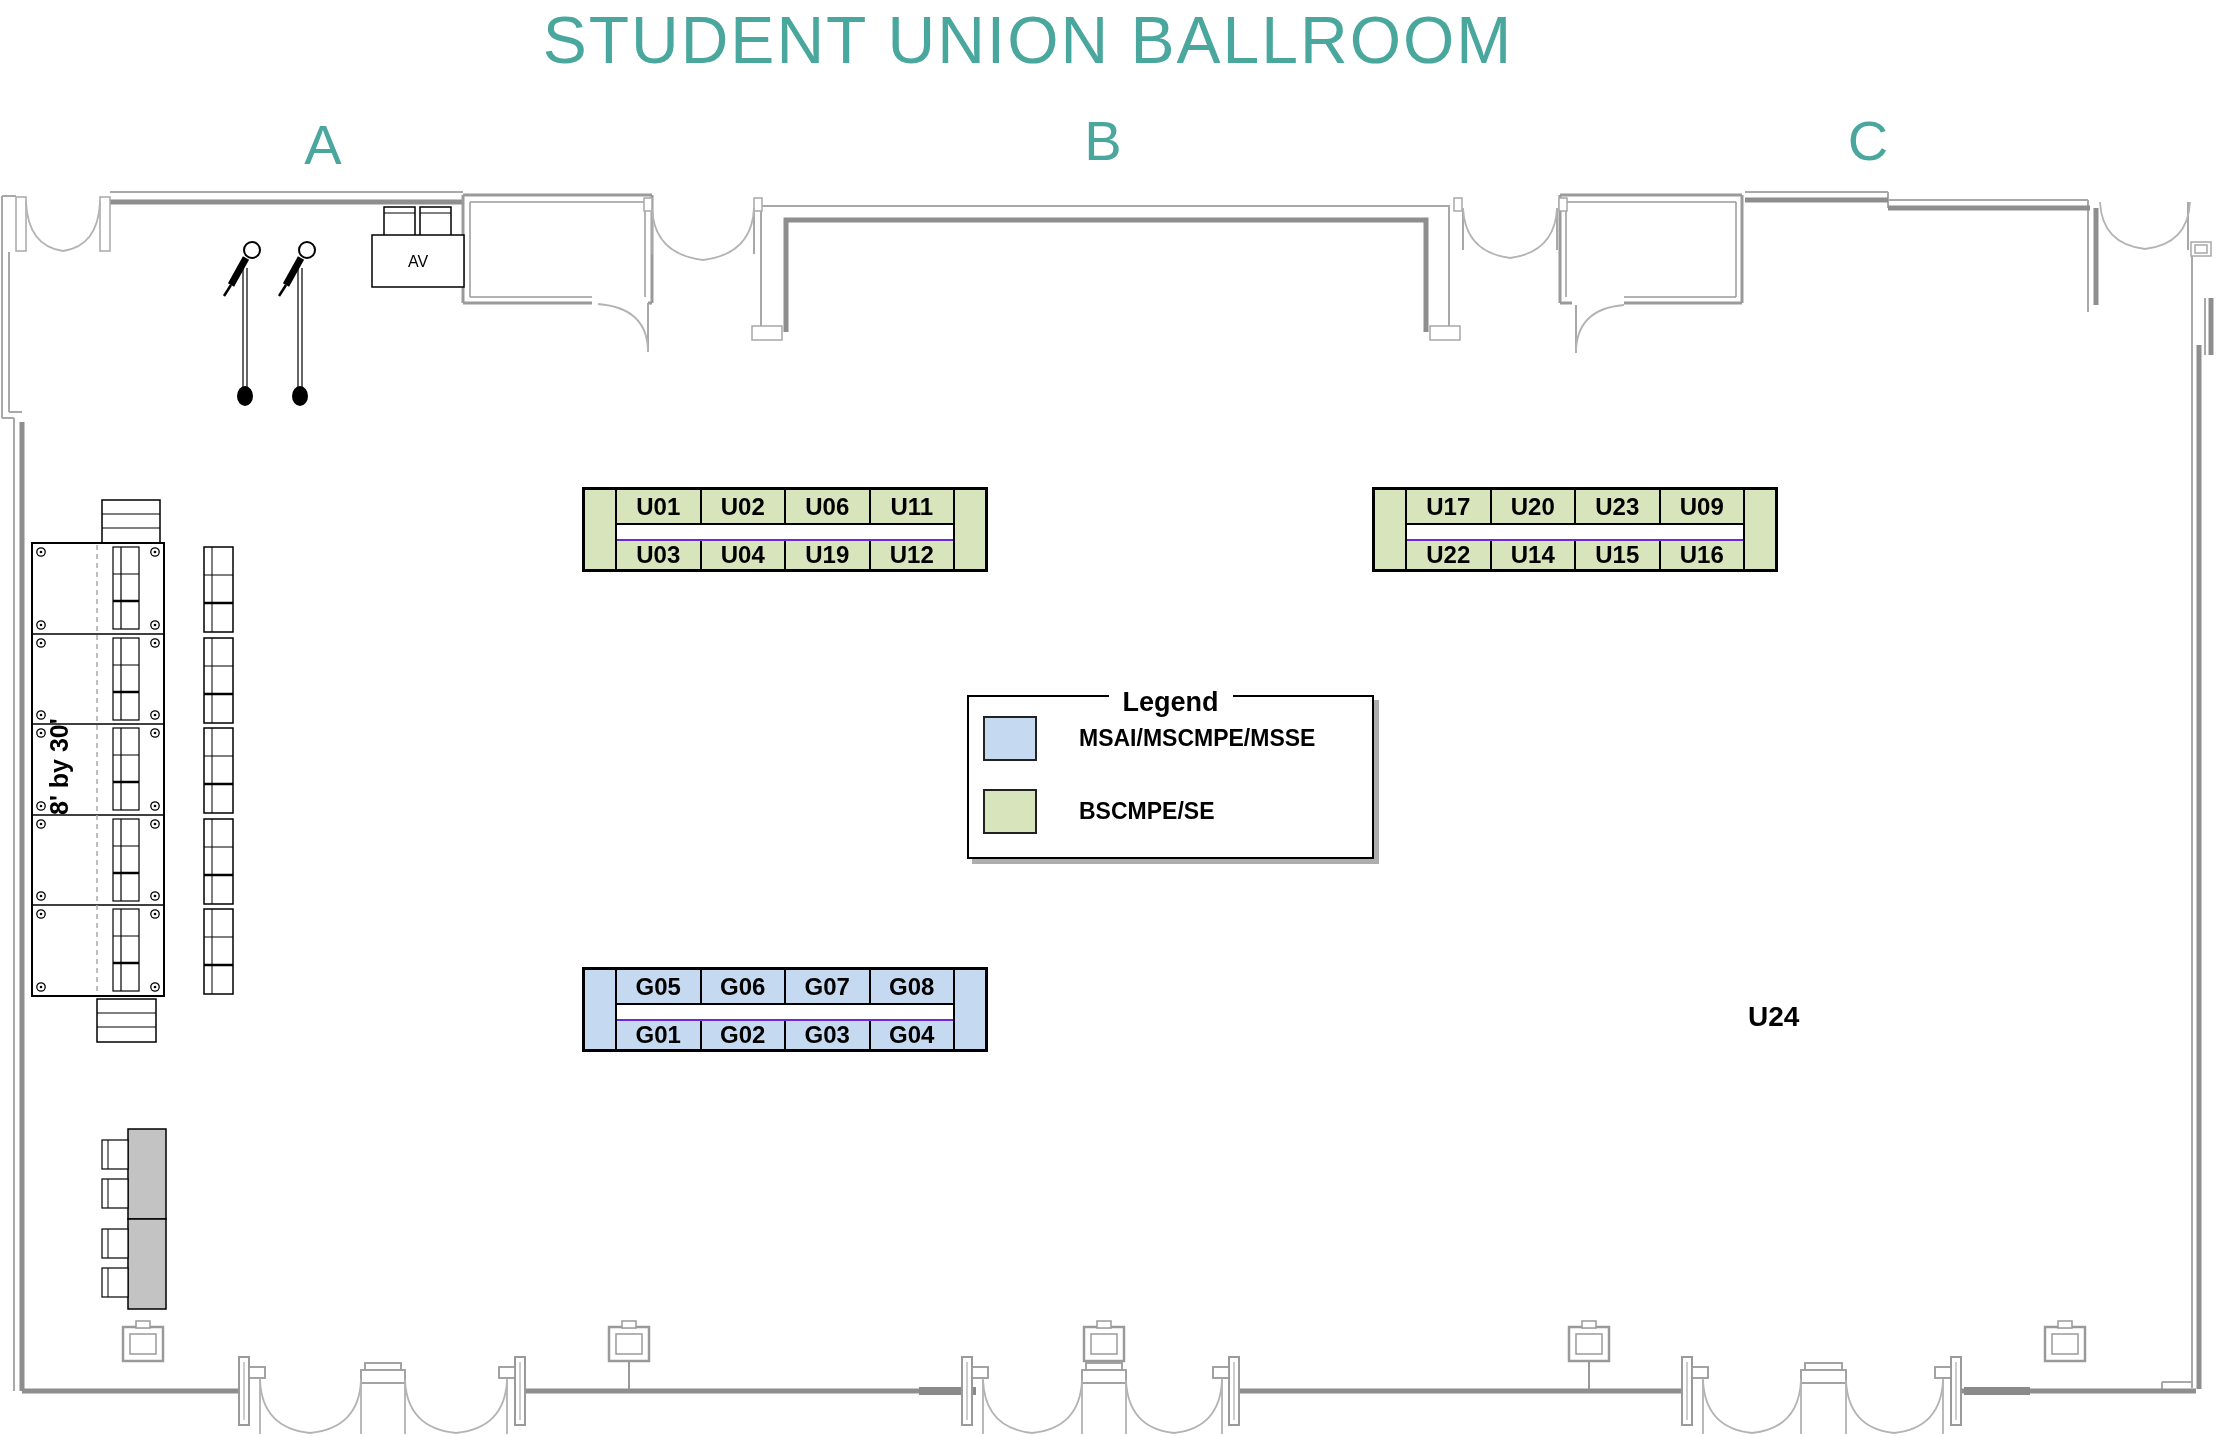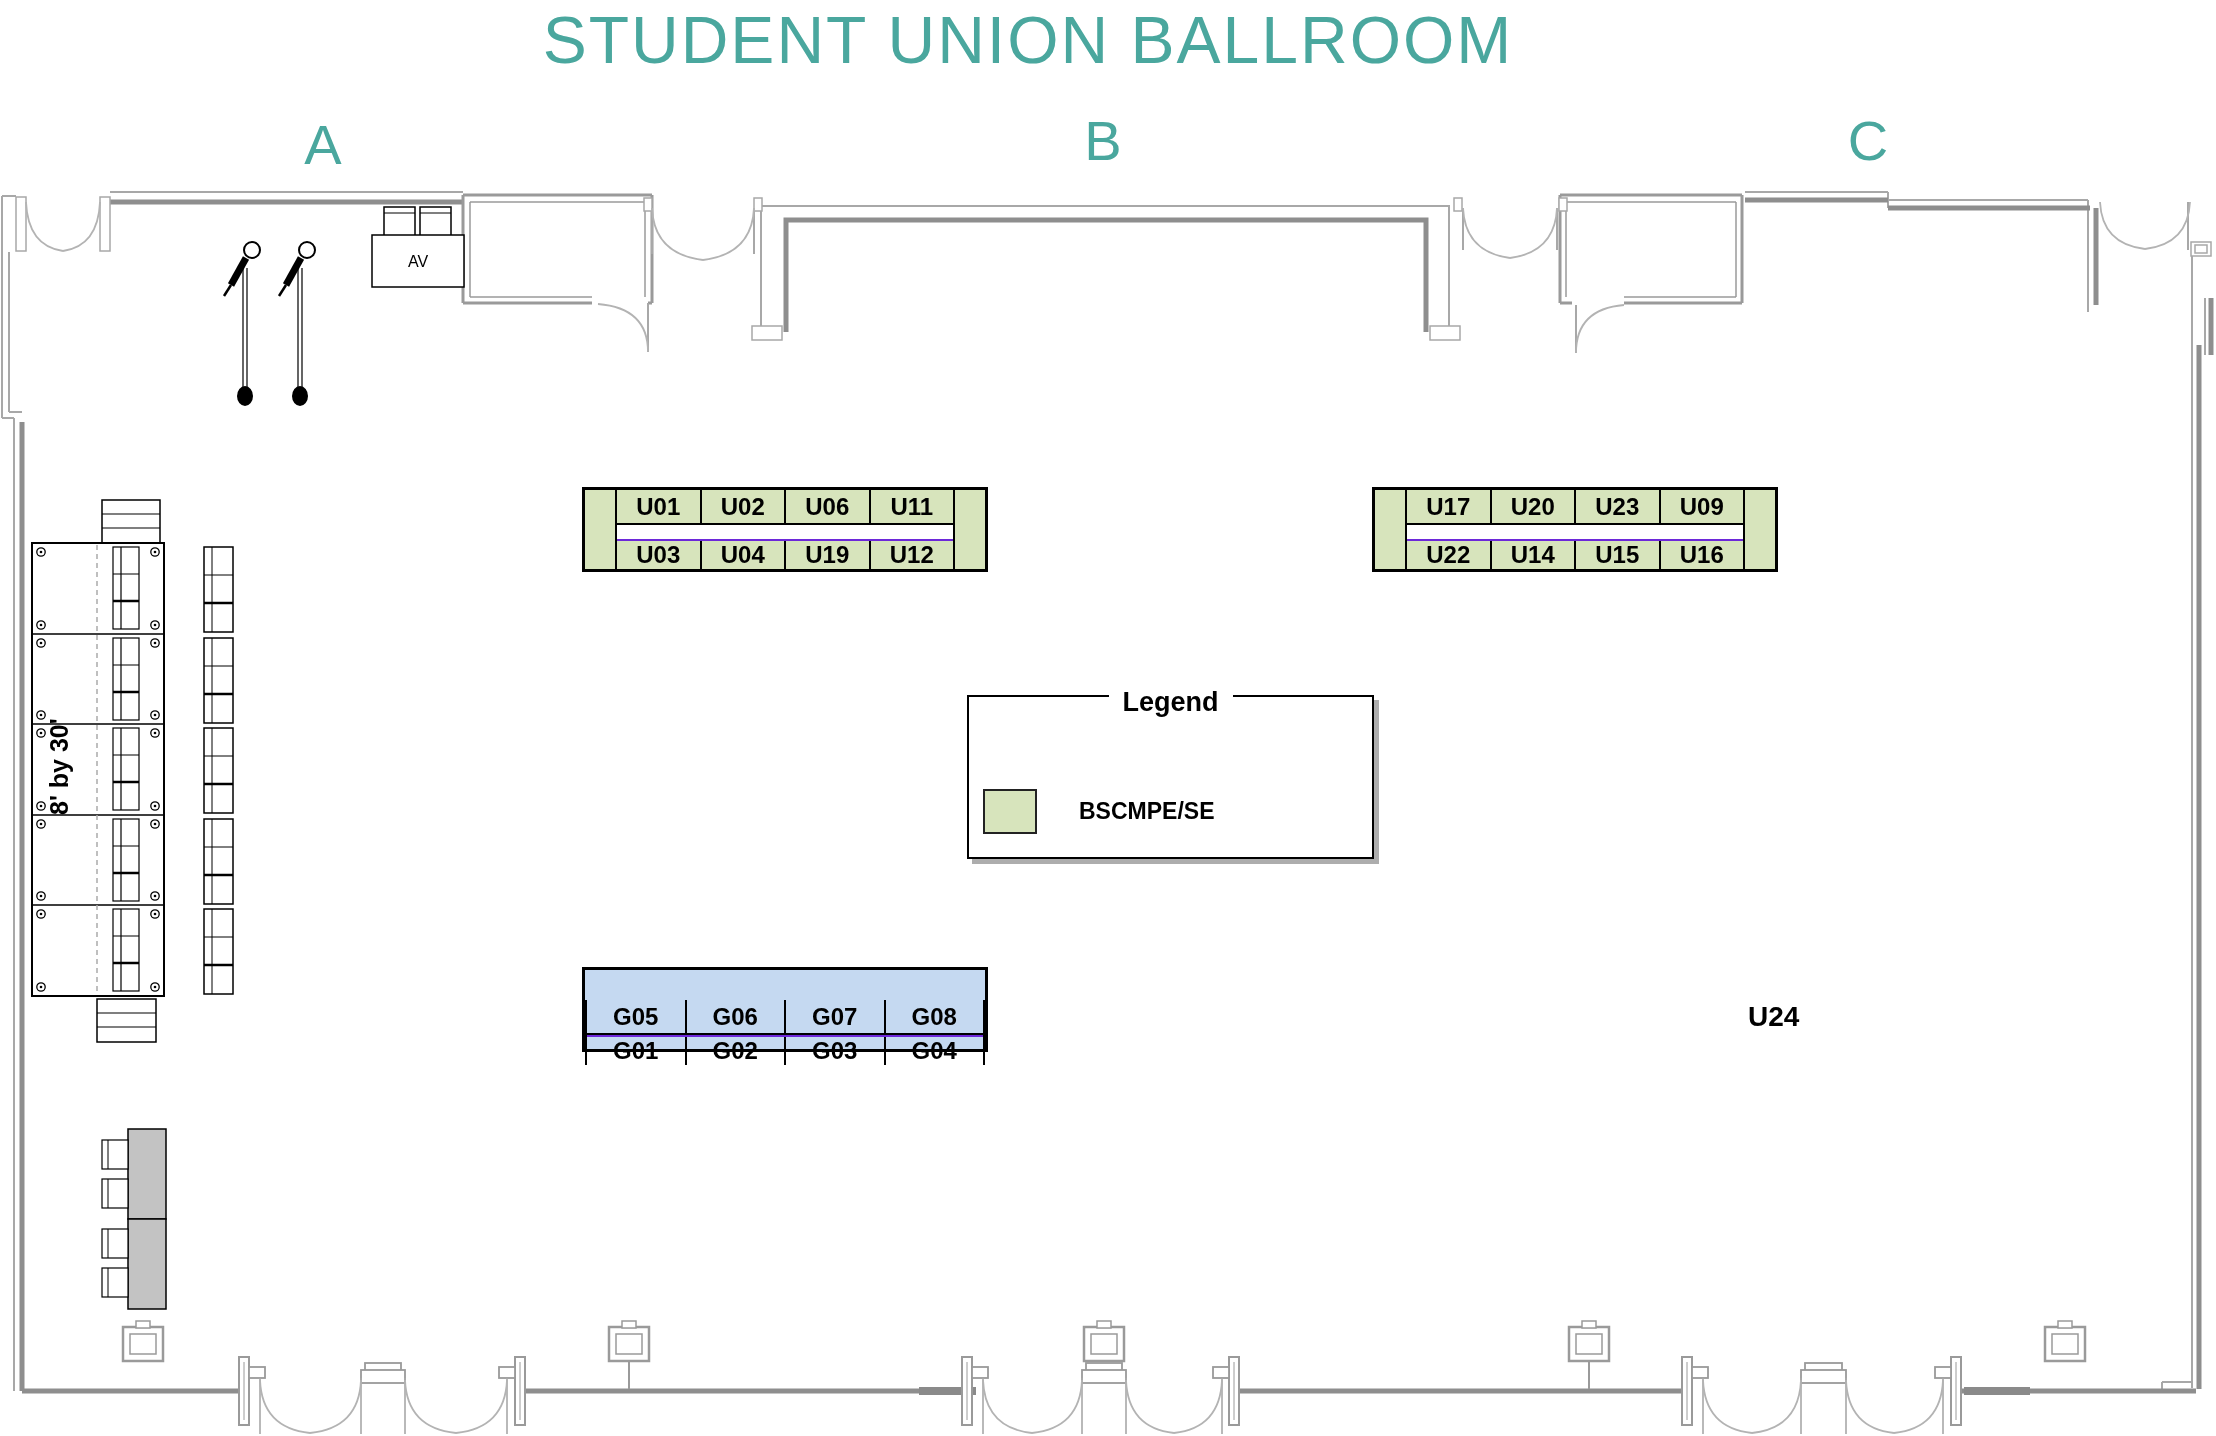--- a/index.html
+++ b/index.html
@@ -6,21 +6,21 @@
   #canvas{position:relative;width:2216px;height:1436px;background:#fff;overflow:hidden;
           font-family:"Liberation Sans", sans-serif;}
   #plan{position:absolute;left:0;top:0;}
   .overlay{position:absolute;}
   #main-title{left:0;top:2px;width:2056px;text-align:center;font-size:66px;font-weight:400;
               letter-spacing:2px;color:#4AA79E;}
   .section-label{font-size:56px;font-weight:400;color:#4AA79E;transform:translateX(-50%);}
   
   .tg{position:absolute;width:406px;height:85px;display:flex;border:3px solid #000;box-sizing:border-box;}
   .tg.green{background:#D7E4BC;}
-  .tg.blue{background:#C5D9F1;flex-direction:column;}
+  .tg.blue{background:#C5D9F1;}
   .cap{flex:0 0 30px;}
   .mid{flex:1;display:flex;flex-direction:column;border-left:2px solid #000;border-right:2px solid #000;}
   .brow{display:flex;flex:0 0 33px;}
   .brow.top{border-bottom:2px solid #000;}
   .brow.bot{border-top:2px solid #6d28d9;flex:1;}
   .gapw{flex:1;background:#fff;}
   .cell{flex:1;display:flex;align-items:center;justify-content:center;
         font-size:24px;font-weight:bold;color:#000;border-right:2px solid #000;}
   .cell:last-child{border-right:none;}
   #u24-label{left:1748px;top:1001px;font-size:28px;font-weight:bold;color:#000;}
@@ -391,19 +391,23 @@
     </div>
   </div>
   <div class="cap"></div>
 </div>
 
 
 <div class="overlay" id="u24-label">U24</div>
 
 <div class="overlay" id="legend-box">
   <div id="legend-title">Legend</div>
+  <div class="legend-row r0">
+    <span class="swatch" style="background: rgb(197, 217, 241);"></span>
+    <span class="legend-label">MSAI/MSCMPE/MSSE</span>
+  </div>
   <div class="legend-row r1">
     <span class="swatch" style="background: rgb(215, 228, 188);"></span>
     <span class="legend-label">BSCMPE/SE</span>
   </div>
 </div>
 
 </div>
 
 </body></html>

